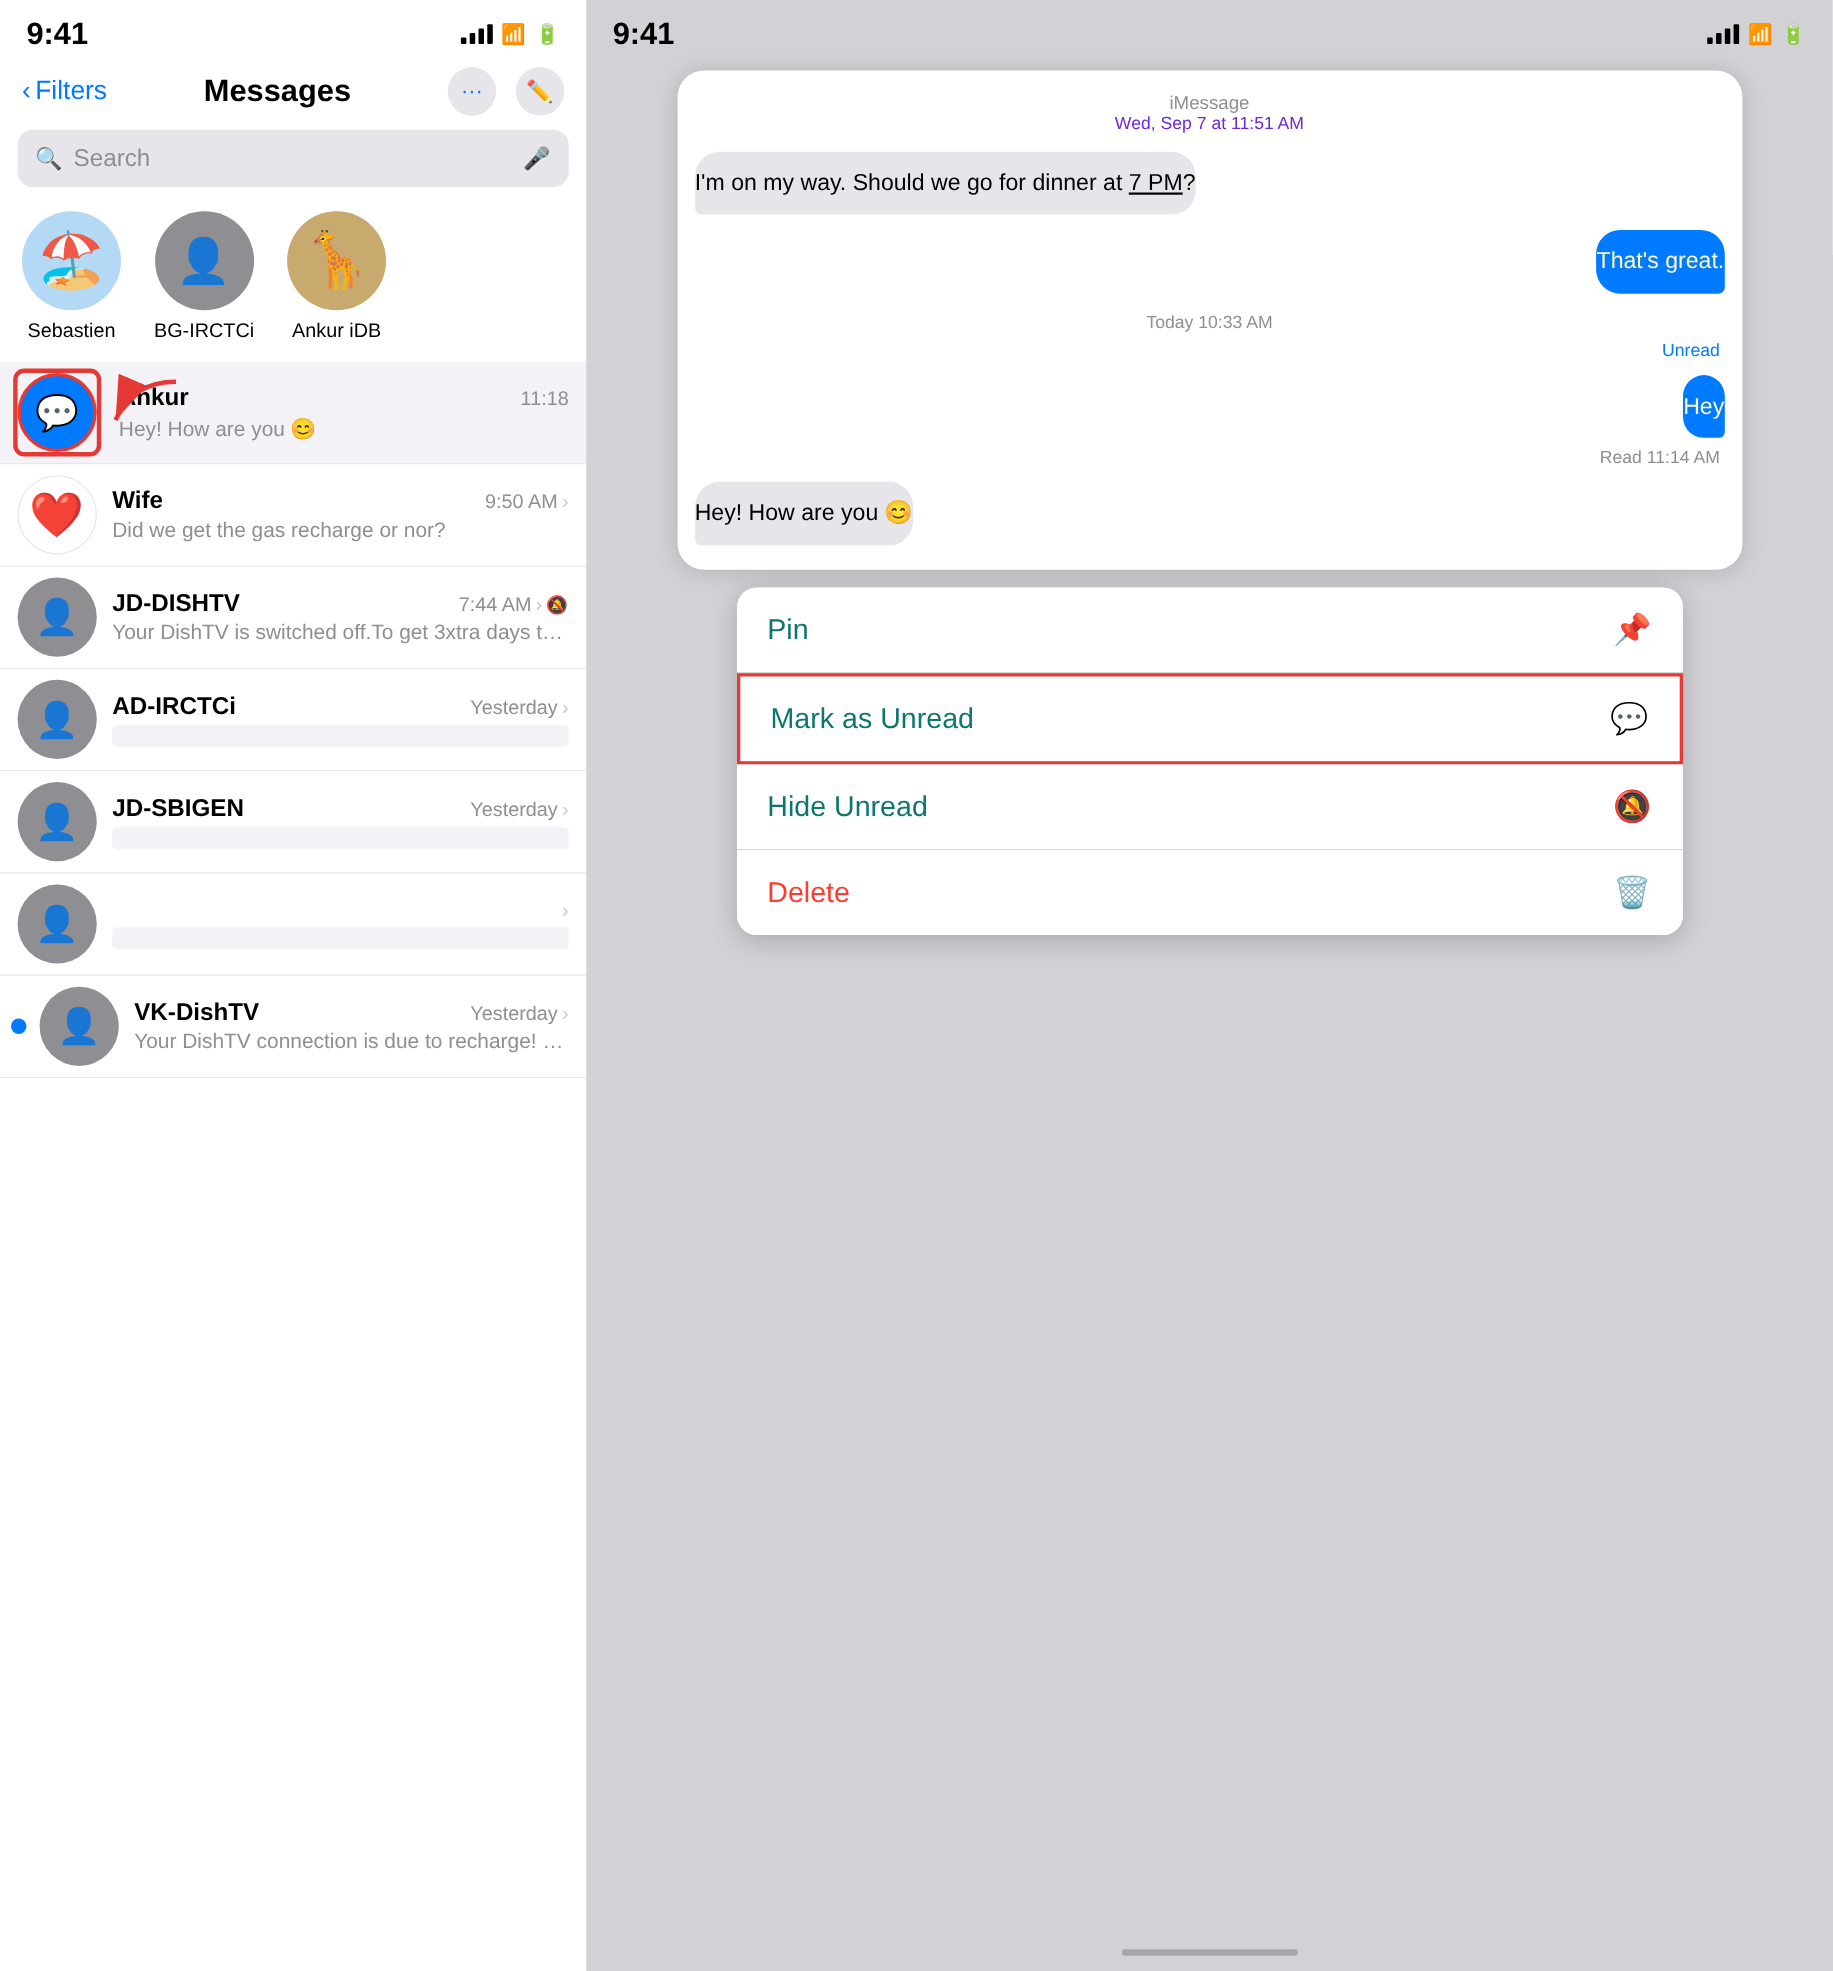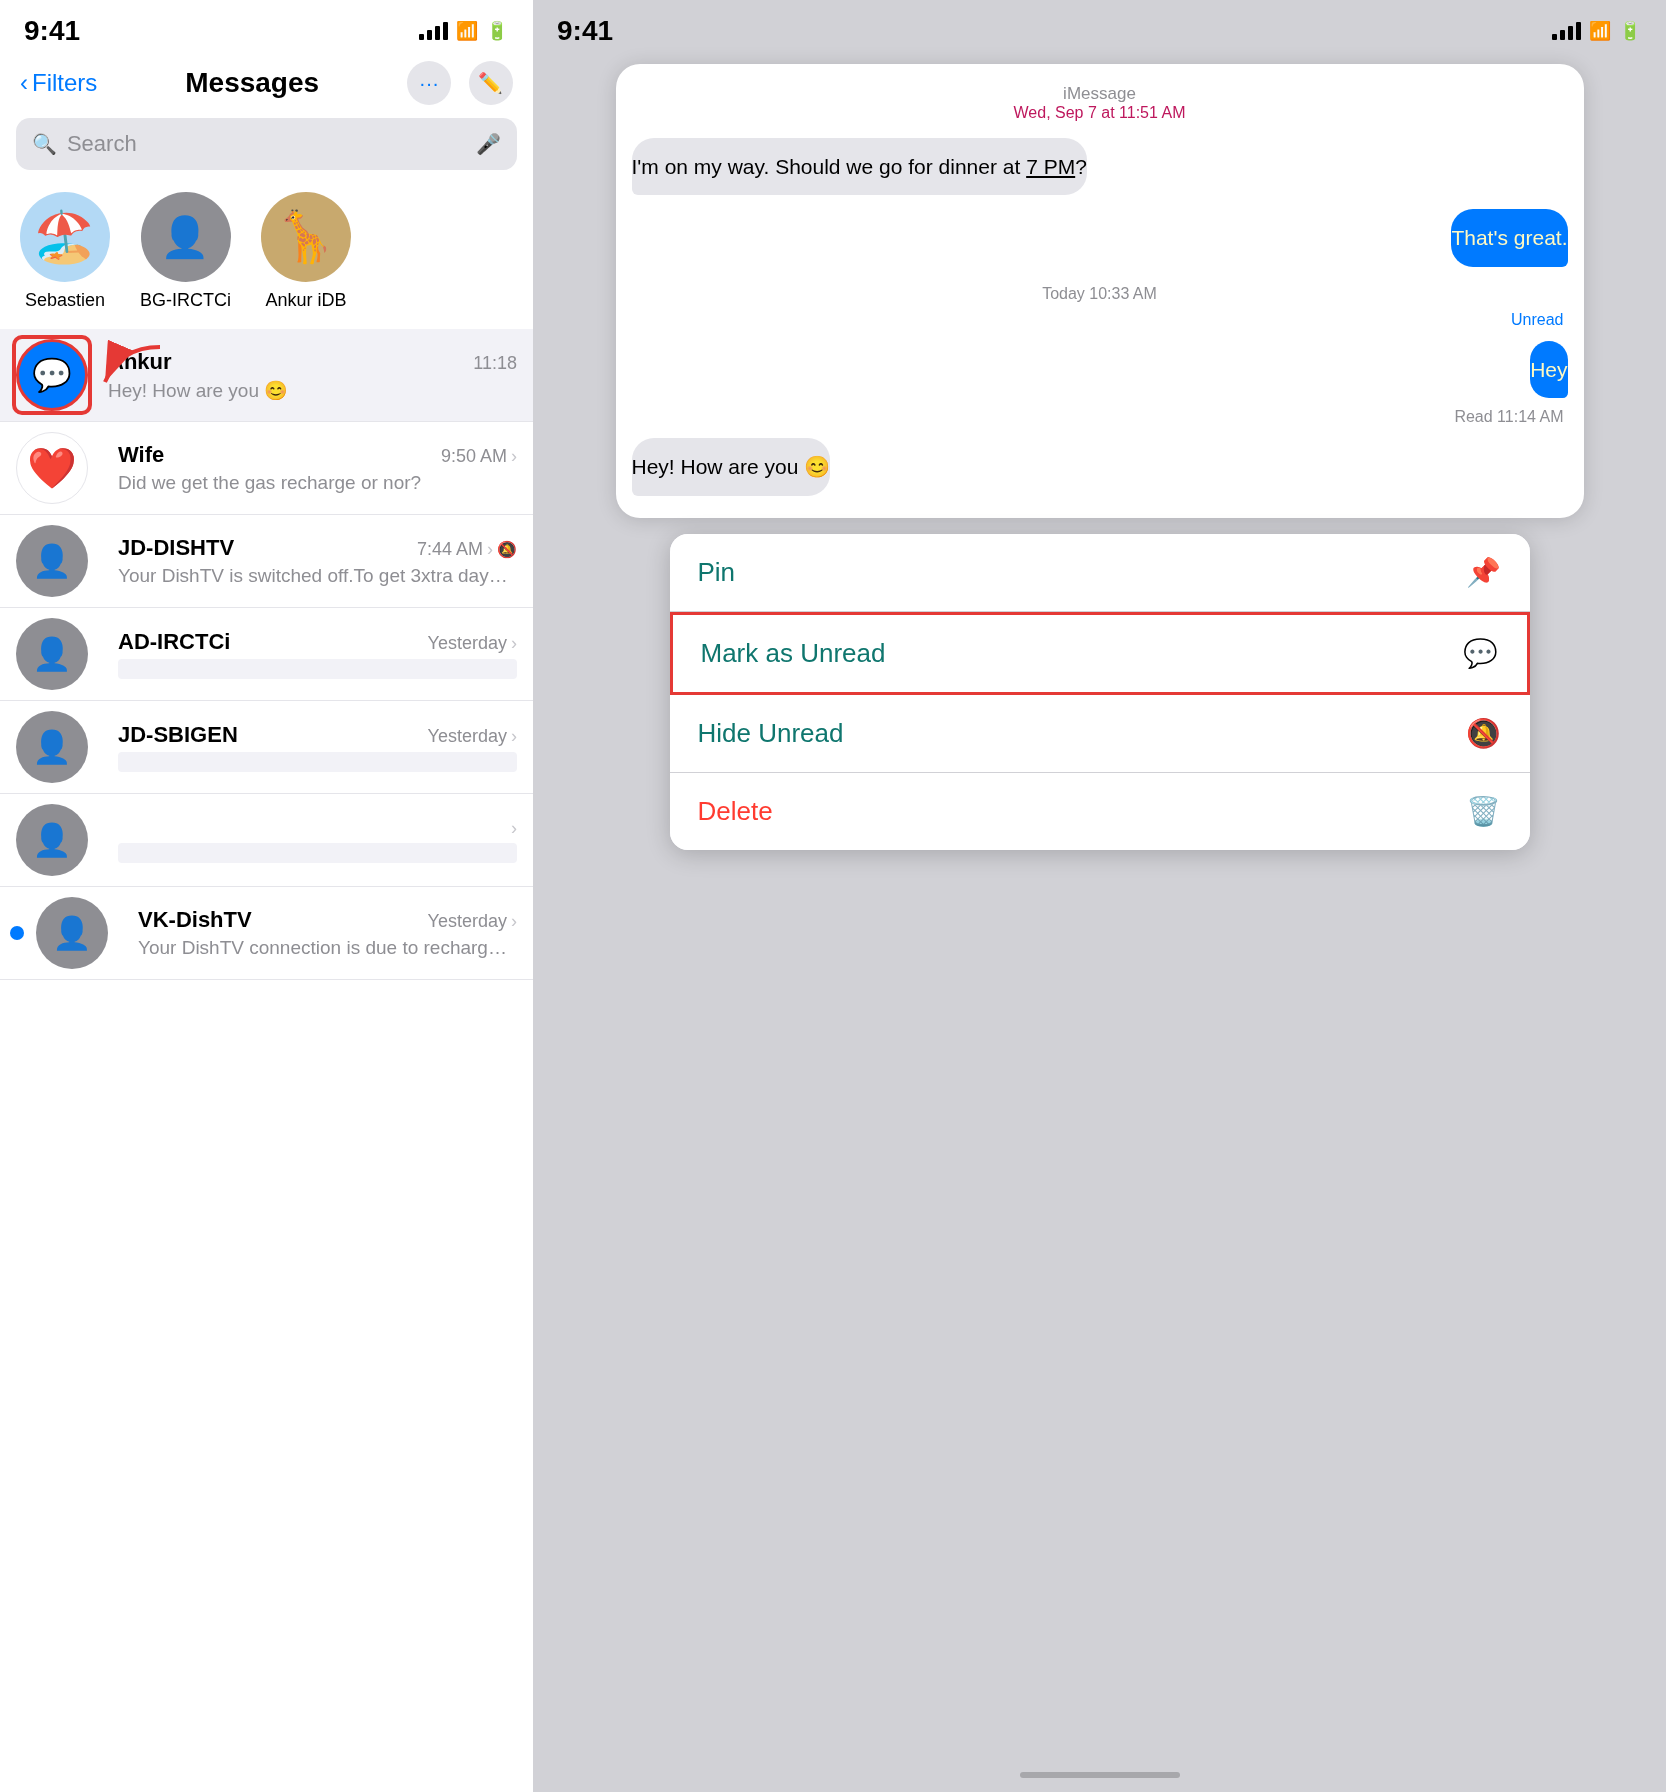--- a/index.html
+++ b/index.html
@@ -202,21 +202,21 @@
       flex-shrink: 0;
     }
     .msg-avatar.heart-bg {
       background: #fff;
       border: 1px solid #e5e5ea;
       font-size: 40px;
     }
 
     .msg-content {
       flex: 1;
-      margin-left: 30px;
+      margin-left: 14px;
       min-width: 0;
     }
     .msg-top-row {
       display: flex;
       justify-content: space-between;
       align-items: baseline;
       margin-bottom: 4px;
     }
     .msg-name {
       font-size: 22px;
@@ -290,21 +290,21 @@
       text-align: center;
       margin-bottom: 4px;
     }
     .imessage-label {
       font-size: 17px;
       color: #8e8e93;
       font-weight: 400;
     }
     .imessage-date {
       font-size: 16px;
-      color: #be185d;
+      color: #6d28d9;
     }
 
     .bubble-row {
       display: flex;
       margin-bottom: 2px;
     }
     .bubble-row.incoming { justify-content: flex-start; }
     .bubble-row.outgoing { justify-content: flex-end; }
 
     .bubble {

